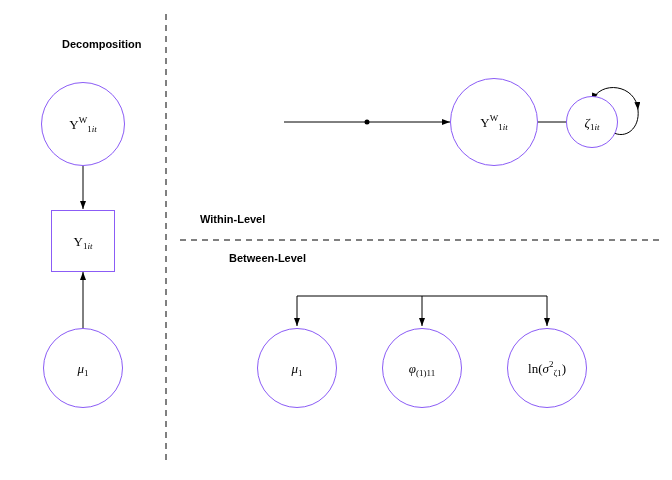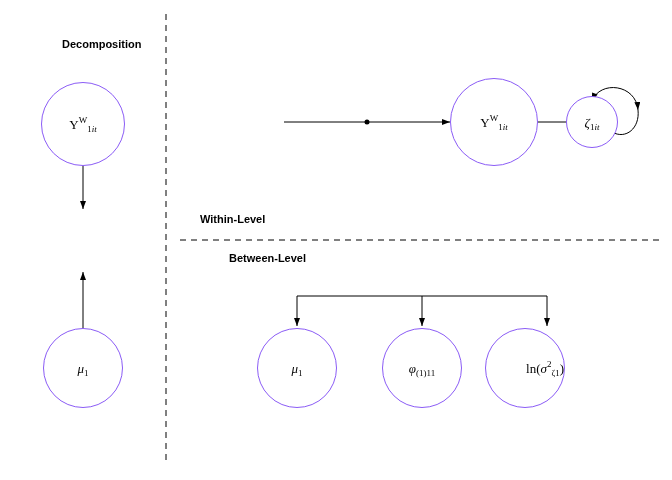--- a/index.html
+++ b/index.html
@@ -104,20 +104,23 @@
   </svg>
 
   <div class="label-bold" style="left:24px; top:38px;padding-left:38px;">Decomposition</div>
   <div class="label-bold" style="left:200px; top:213px;">Within-Level</div>
   <div class="label-bold" style="left:182px; top:252px;margin-left:47px;">Between-Level</div>
 
   <div class="node circle" style="left:41px; top:82px; width:84px; height:84px;">
     <span class="node-text">Y<sup>W</sup><sub>1<span class="ital">it</span></sub></span>
   </div>
 
+  <div class="node" style="left:51px; top:210px; width:64px; height:62px;">
+    <span class="node-text">Y<sub>1<span class="ital">it</span></sub></span>
+  </div>
 
   <div class="node circle" style="left:43px; top:328px; width:80px; height:80px;">
     <span class="node-text"><span class="ital">μ</span><sub>1</sub></span>
   </div>
 
 
   <div class="node circle" style="left:450px; top:78px; width:88px; height:88px;">
     <span class="node-text">Y<sup>W</sup><sub>1<span class="ital">it</span></sub></span>
   </div>
 
@@ -126,17 +129,17 @@
   </div>
 
   <div class="node circle" style="left:257px; top:328px; width:80px; height:80px;">
     <span class="node-text"><span class="ital">μ</span><sub>1</sub></span>
   </div>
 
   <div class="node circle" style="left:382px; top:328px; width:80px; height:80px;">
     <span class="node-text"><span class="ital">φ</span><sub>(1)11</sub></span>
   </div>
 
-  <div class="node circle" style="left:485px; top:328px; width:80px; height:80px;justify-content:flex-end;">
+  <div class="node circle" style="left:507px; top:328px; width:80px; height:80px;">
     <span class="node-text">ln(<span class="ital">σ</span><sup>2</sup><sub>ζ1</sub>)</span>
   </div>
 
 </div>
 
 </body></html>

